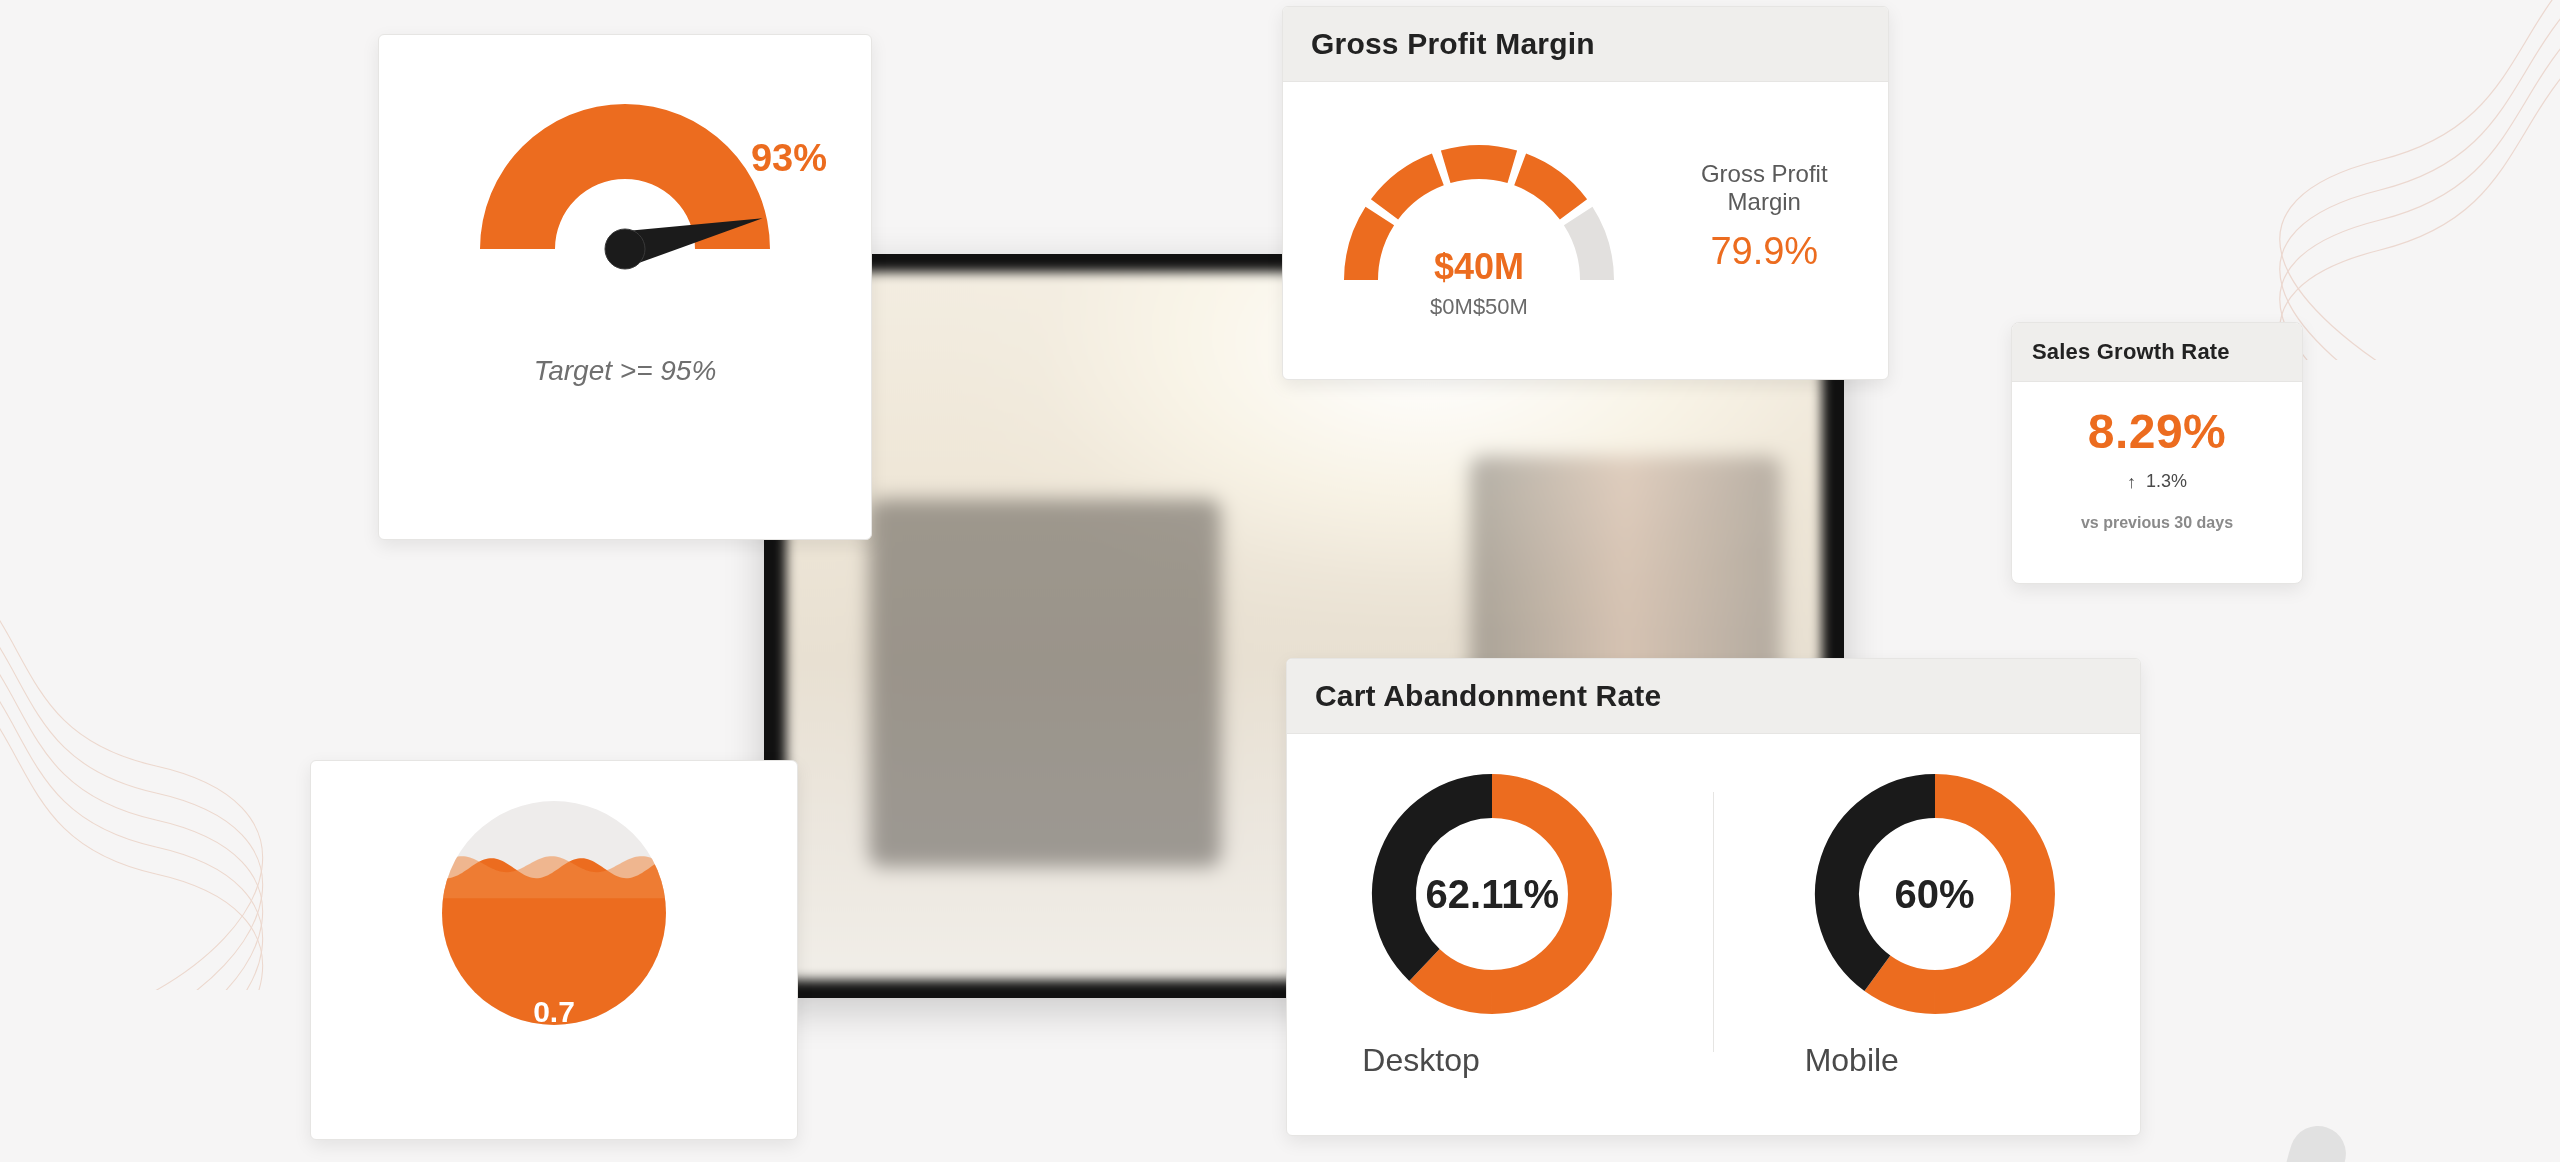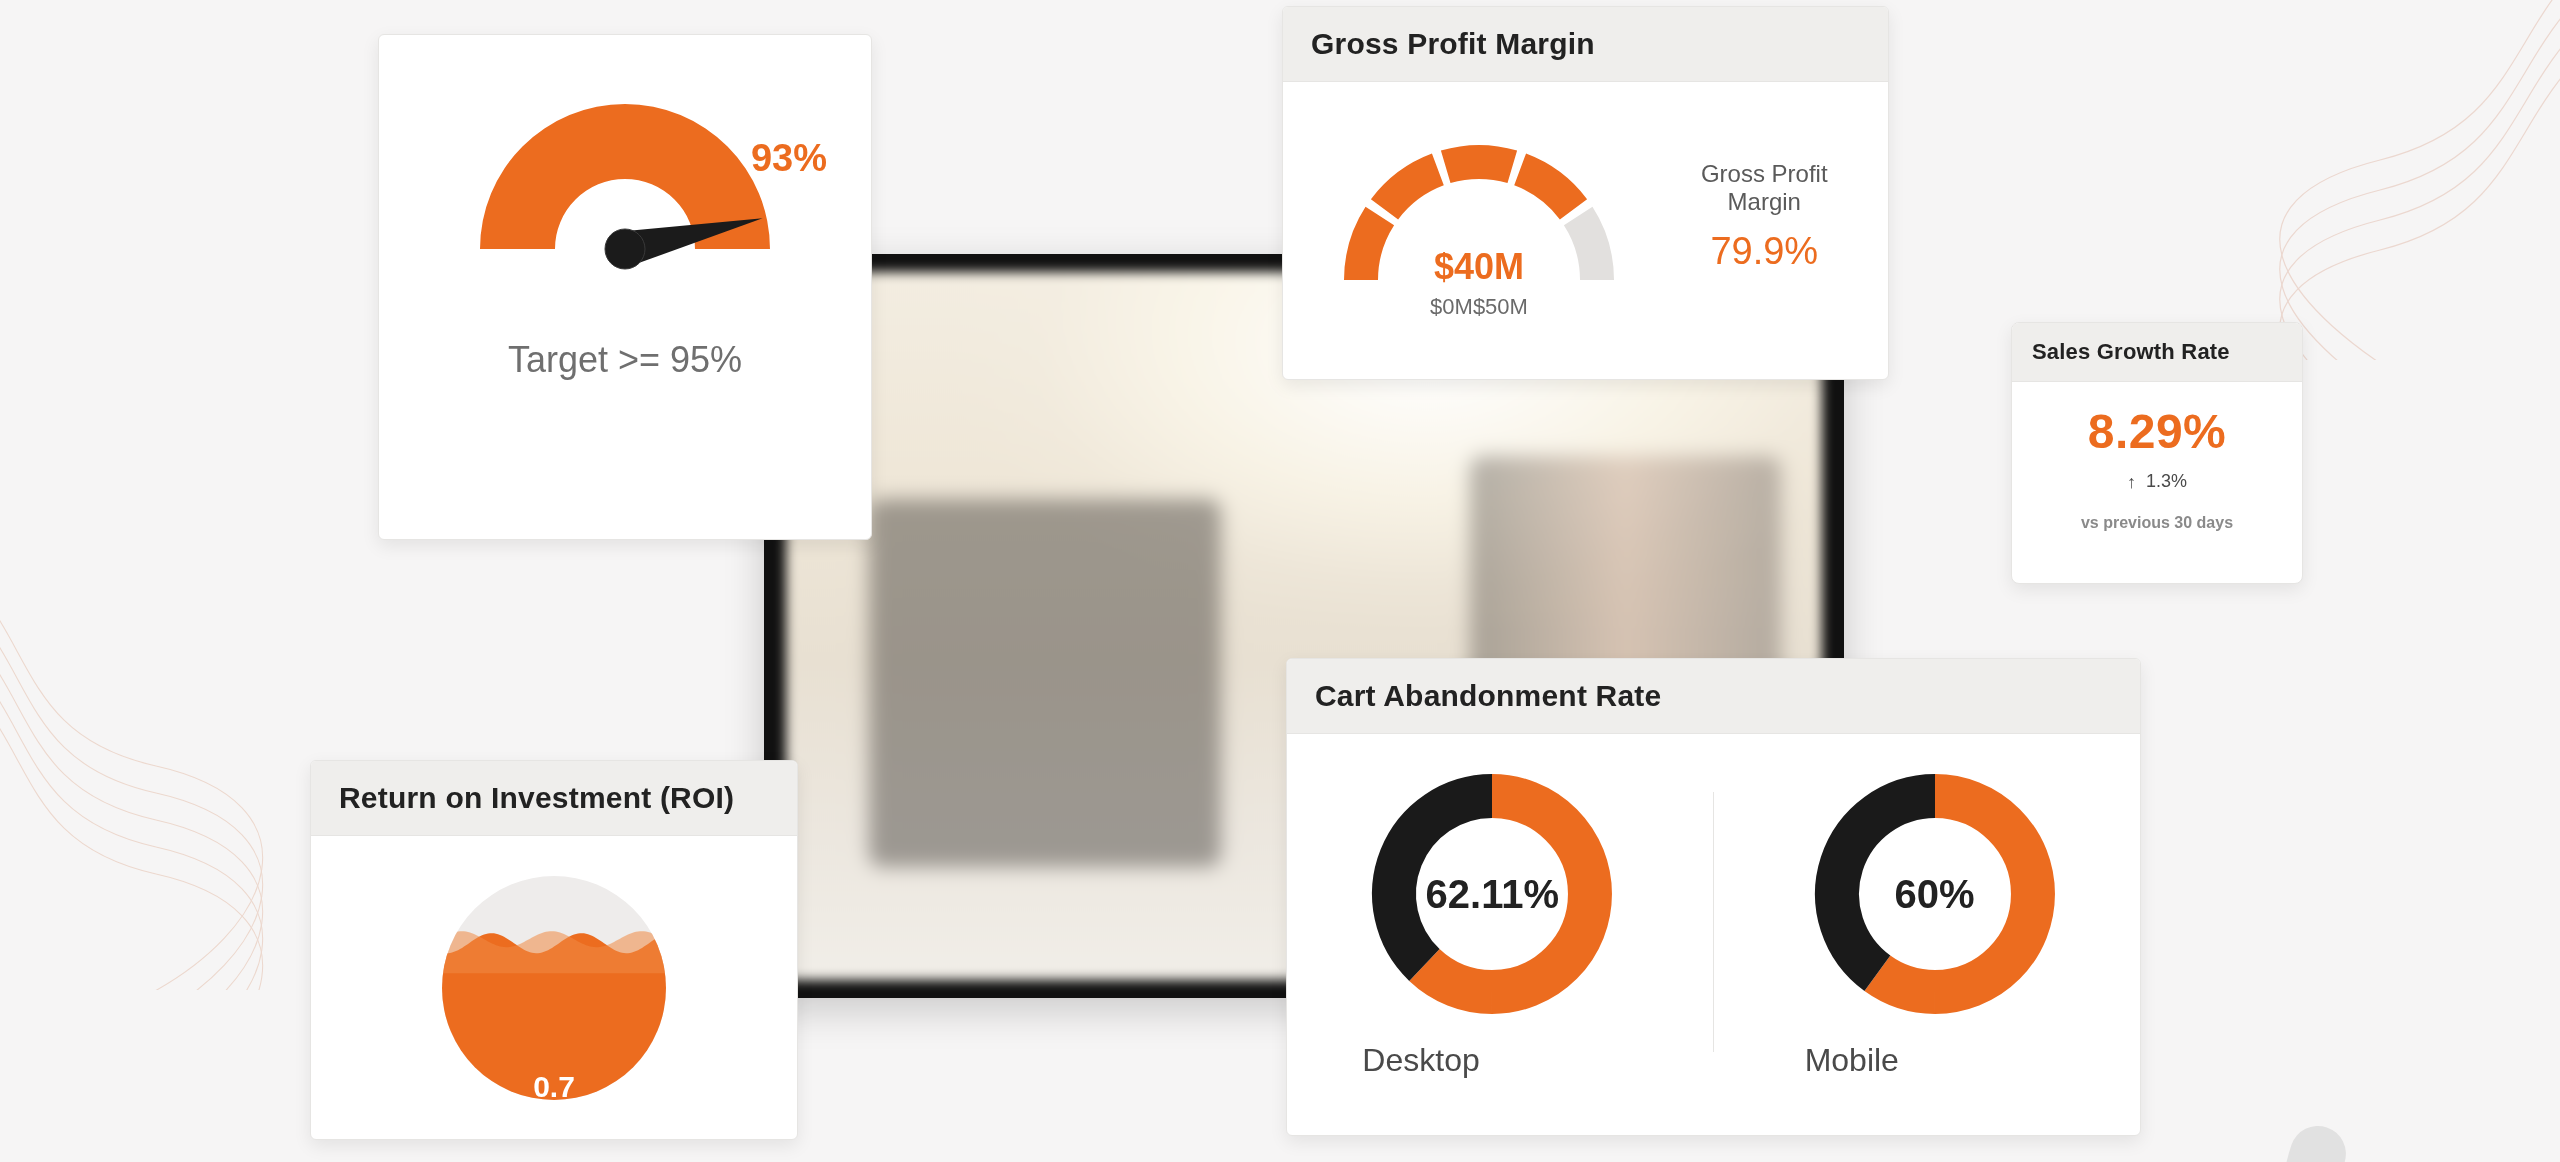--- a/index.html
+++ b/index.html
@@ -99,23 +99,24 @@
   .card-retention { left: 378px; top: 34px; width: 494px; height: 506px; }
   .card-retention .card-body { padding-top: 24px; padding-bottom: 24px; text-align: center; }
   .gauge-wrap { position: relative; width: 100%; height: 240px; }
   .gauge-wrap svg { display: block; margin: 0 auto; }
   .retention-value {
     position: absolute;
     right: 16px; top: 78px;
     font-size: 38px; font-weight: 800; color: var(--orange);
   }
   .retention-target {
-    margin-top: 40px;
-    font-size: 36px;
+    margin-top: 56px;
+    font-size: 28px;
     color: var(--gray-text);
+    font-style: italic;
   }
 
   
   .card-gpm { left: 1282px; top: 6px; width: 607px; height: 374px; }
   .card-gpm .card-body { display: flex; gap: 24px; align-items: center; padding: 30px 36px 22px; }
   .gpm-left { flex: 1 1 60%; position: relative; }
   .gpm-right { flex: 0 0 38%; text-align: center; }
   .gpm-right .label { font-size: 24px; color: #5a5a5a; margin-bottom: 14px; }
   .gpm-right .pct  { font-size: 38px; font-weight: 400; color: var(--orange); }
   .gpm-value-center {
@@ -239,21 +240,20 @@
     <div class="sales-value">8.29%</div>
     <div class="sales-delta">
       <span class="arrow">↑</span>
       <span>1.3%</span>
     </div>
     <div class="sales-caption">vs previous 30 days</div>
   </div>
 </div>
 
 <div class="card card-roi">
-  <div class="card-header">Return on Investment (ROI)</div>
   <div class="card-body">
     <div class="roi-wrap" style="position:relative;">
       <svg id="roi-svg" width="260" height="260" viewBox="0 0 260 260">
           <circle cx="130" cy="130" r="112" fill="#eeeceb"></circle>
           <defs>
             <clipPath id="roiClip">
               <circle cx="130" cy="130" r="112"></circle>
             </clipPath>
           </defs>
           <path d="M -2 85.20000000000002 L -2 83.80826899039937 L 0 85.20000000000002 L 2 86.59173100960066 L 4 87.95637355817001 L 6 89.26736643075802 L 8 90.49919264233206 L 10 91.6278760968654 L 12 92.63144825477396 L 14 93.49037572555044 L 16 94.18794046299169 L 18 94.71056516295155 L 20 95.0480775301221 L 22 95.19390827019097 L 24 95.14521895368276 L 26 94.90295726275998 L 28 94.4718385456679 L 30 93.8602540378444 L 32 93.08010753606723 L 34 92.14658370458999 L 36 91.07785252292474 L 38 89.89471562785893 L 40 88.62020143325671 L 42 87.27911690817761 L 44 85.89756473744127 L 46 84.50243526255876 L 48 83.12088309182242 L 50 81.77979856674332 L 52 80.50528437214112 L 54 79.32214747707529 L 56 78.25341629541005 L 58 77.3198924639328 L 60 76.53974596215564 L 62 75.92816145433214 L 64 75.49704273724005 L 66 75.25478104631728 L 68 75.20609172980906 L 70 75.35192246987793 L 72 75.68943483704848 L 74 76.21205953700834 L 76 76.9096242744496 L 78 77.76855174522608 L 80 78.77212390313463 L 82 79.90080735766797 L 84 81.13263356924202 L 86 82.44362644183003 L 88 83.80826899039936 L 90 85.20000000000002 L 92 86.59173100960066 L 94 87.95637355817001 L 96 89.26736643075802 L 98 90.49919264233206 L 100 91.6278760968654 L 102 92.63144825477396 L 104 93.49037572555044 L 106 94.18794046299169 L 108 94.71056516295155 L 110 95.0480775301221 L 112 95.19390827019097 L 114 95.14521895368276 L 116 94.90295726275998 L 118 94.4718385456679 L 120 93.86025403784441 L 122 93.08010753606725 L 124 92.14658370459 L 126 91.07785252292476 L 128 89.89471562785893 L 130 88.62020143325671 L 132 87.27911690817763 L 134 85.89756473744127 L 136 84.50243526255878 L 138 83.12088309182242 L 140 81.77979856674334 L 142 80.50528437214112 L 144 79.32214747707529 L 146 78.25341629541005 L 148 77.3198924639328 L 150 76.53974596215564 L 152 75.92816145433214 L 154 75.49704273724005 L 156 75.25478104631728 L 158 75.20609172980906 L 160 75.35192246987793 L 162 75.68943483704848 L 164 76.21205953700834 L 166 76.9096242744496 L 168 77.76855174522608 L 170 78.77212390313461 L 172 79.90080735766797 L 174 81.132633569242 L 176 82.44362644183002 L 178 83.80826899039936 L 180 85.20000000000002 L 182 86.59173100960066 L 184 87.95637355816999 L 186 89.26736643075802 L 188 90.49919264233208 L 190 91.6278760968654 L 192 92.63144825477396 L 194 93.49037572555042 L 196 94.18794046299168 L 198 94.71056516295155 L 200 95.0480775301221 L 202 95.19390827019097 L 204 95.14521895368276 L 206 94.90295726275998 L 208 94.4718385456679 L 210 93.8602540378444 L 212 93.08010753606725 L 214 92.14658370459 L 216 91.07785252292476 L 218 89.89471562785894 L 220 88.62020143325671 L 222 87.27911690817761 L 224 85.89756473744127 L 226 84.50243526255878 L 228 83.12088309182244 L 230 81.77979856674334 L 232 80.5052843721411 L 234 79.32214747707529 L 236 78.25341629541006 L 238 77.3198924639328 L 240 76.53974596215564 L 242 75.92816145433214 L 244 75.49704273724005 L 246 75.25478104631728 L 248 75.20609172980906 L 250 75.35192246987793 L 252 75.68943483704848 L 254 76.21205953700836 L 256 76.9096242744496 L 258 77.76855174522606 L 260 78.77212390313463 L 262 79.90080735766796 L 262 262 L -2 262 Z" fill="#EC6C1F" clip-path="url(#roiClip)"></path>

